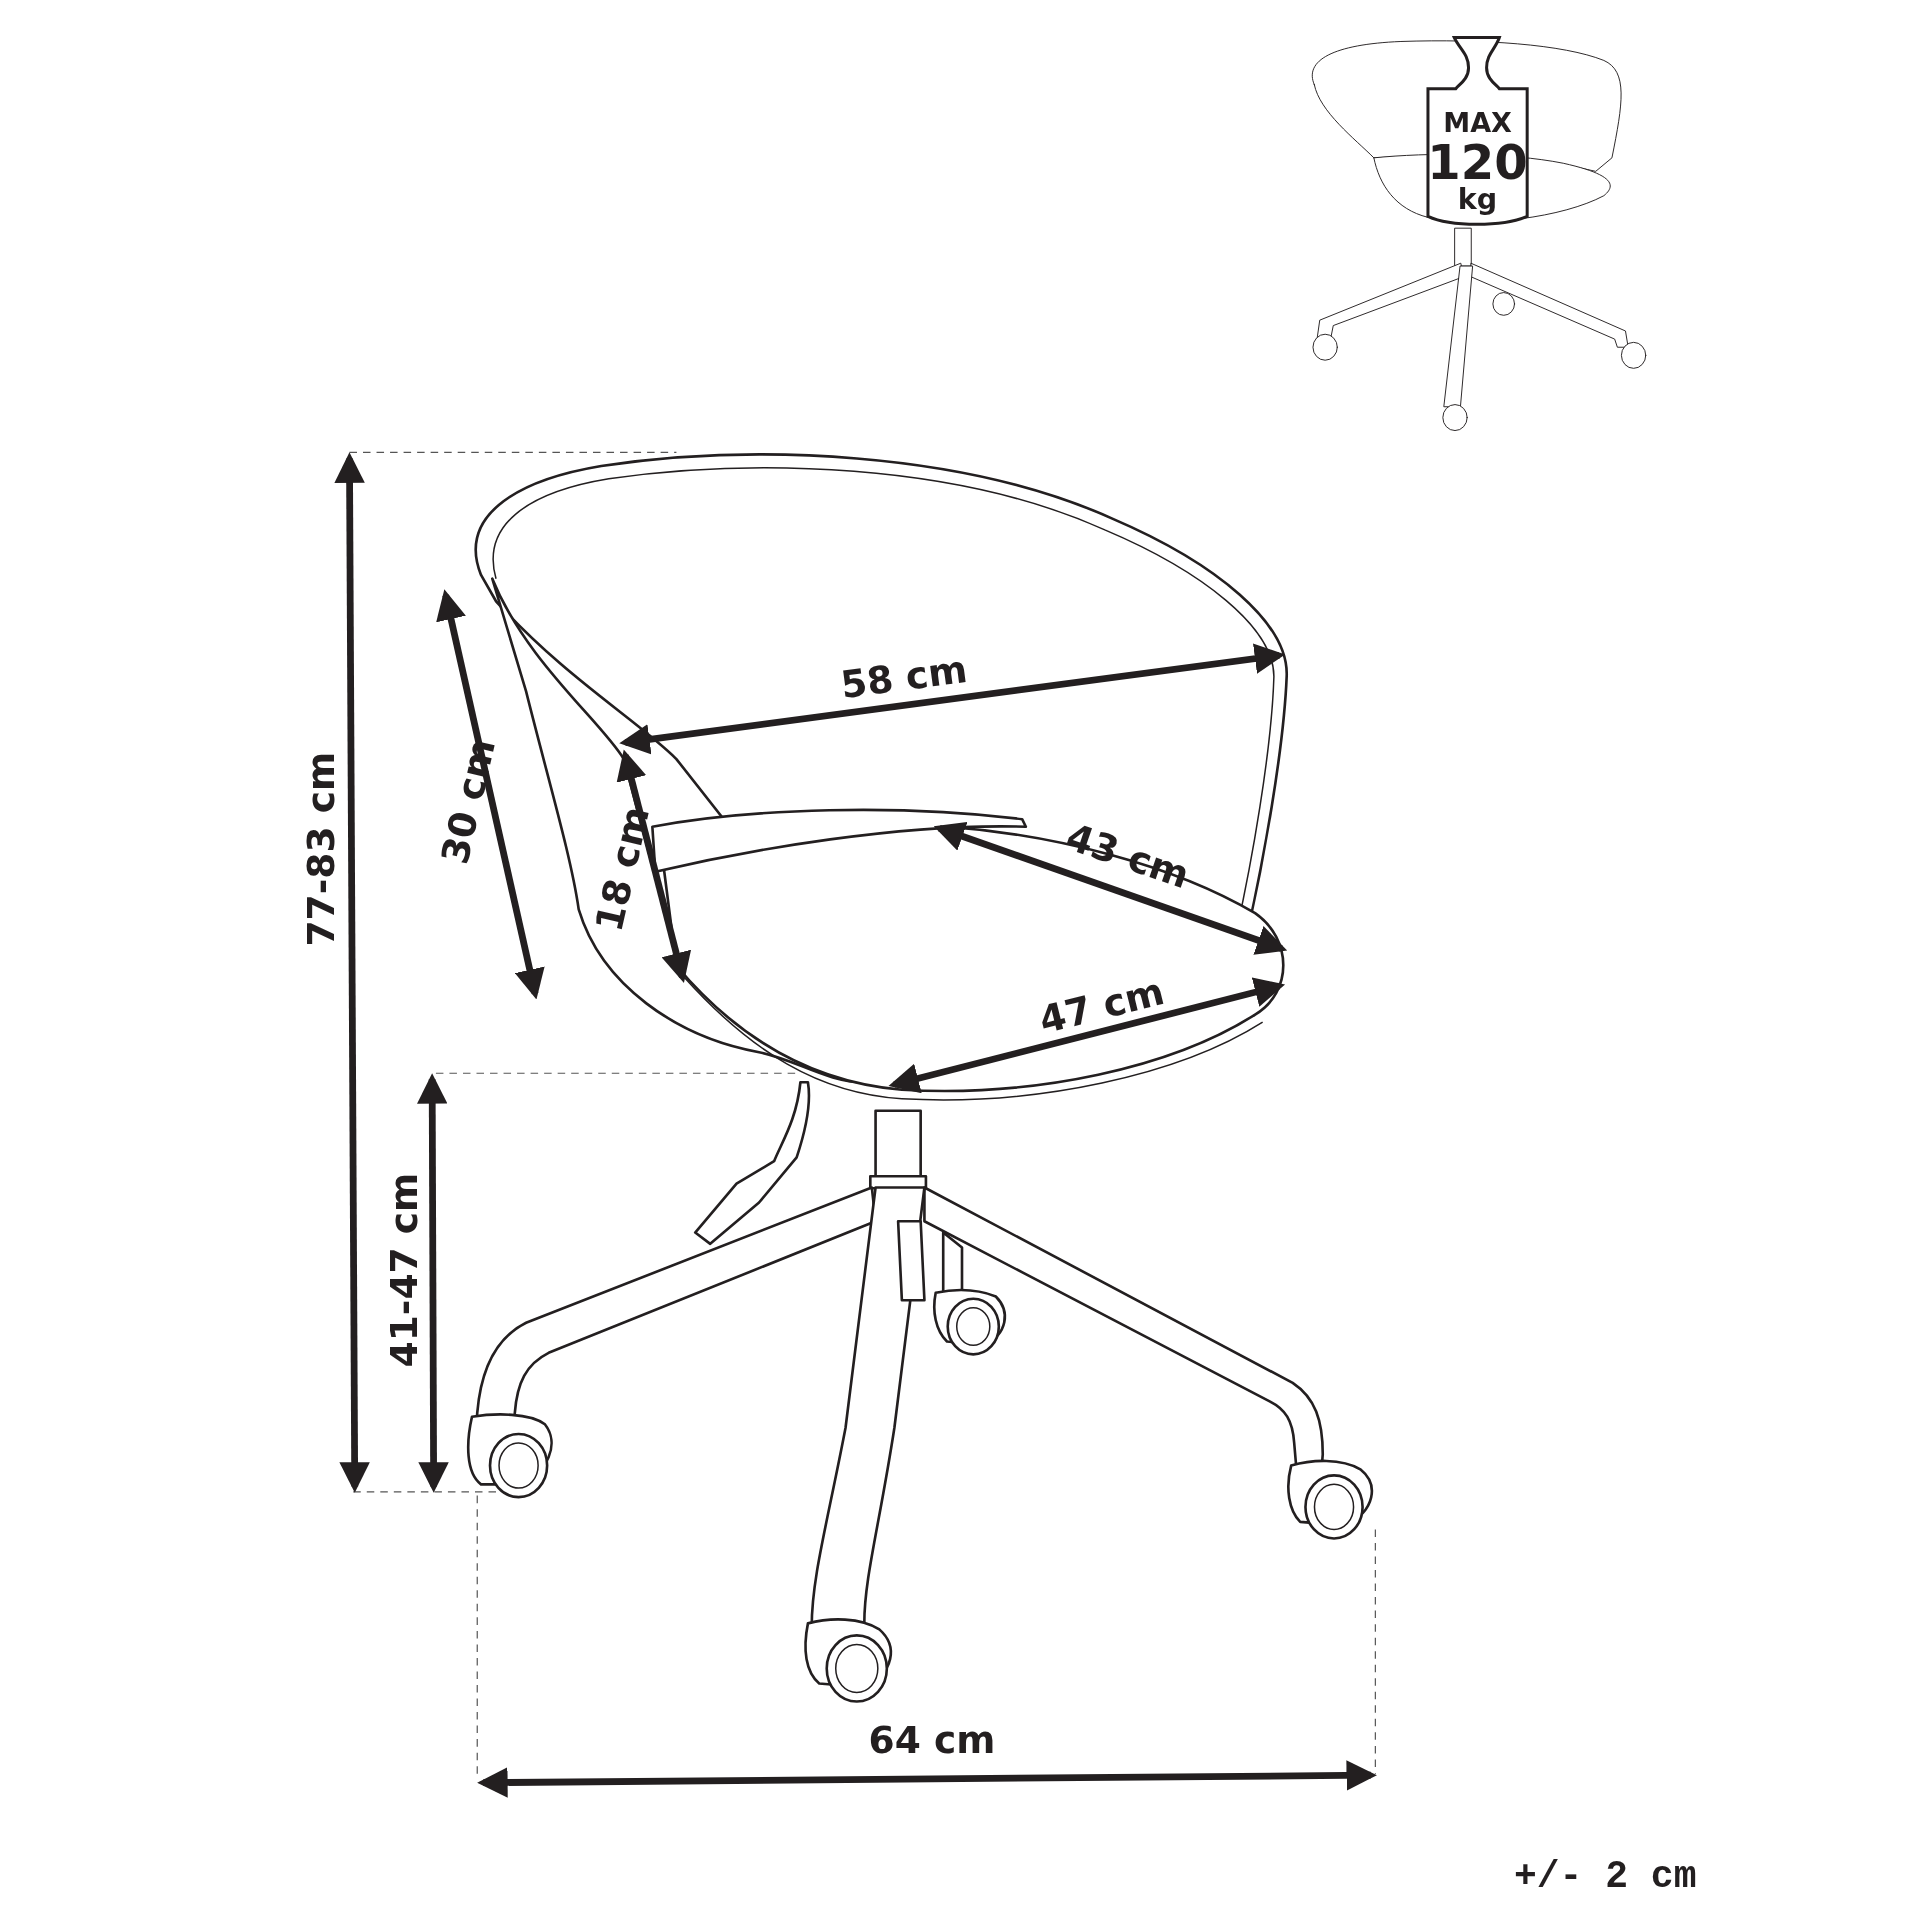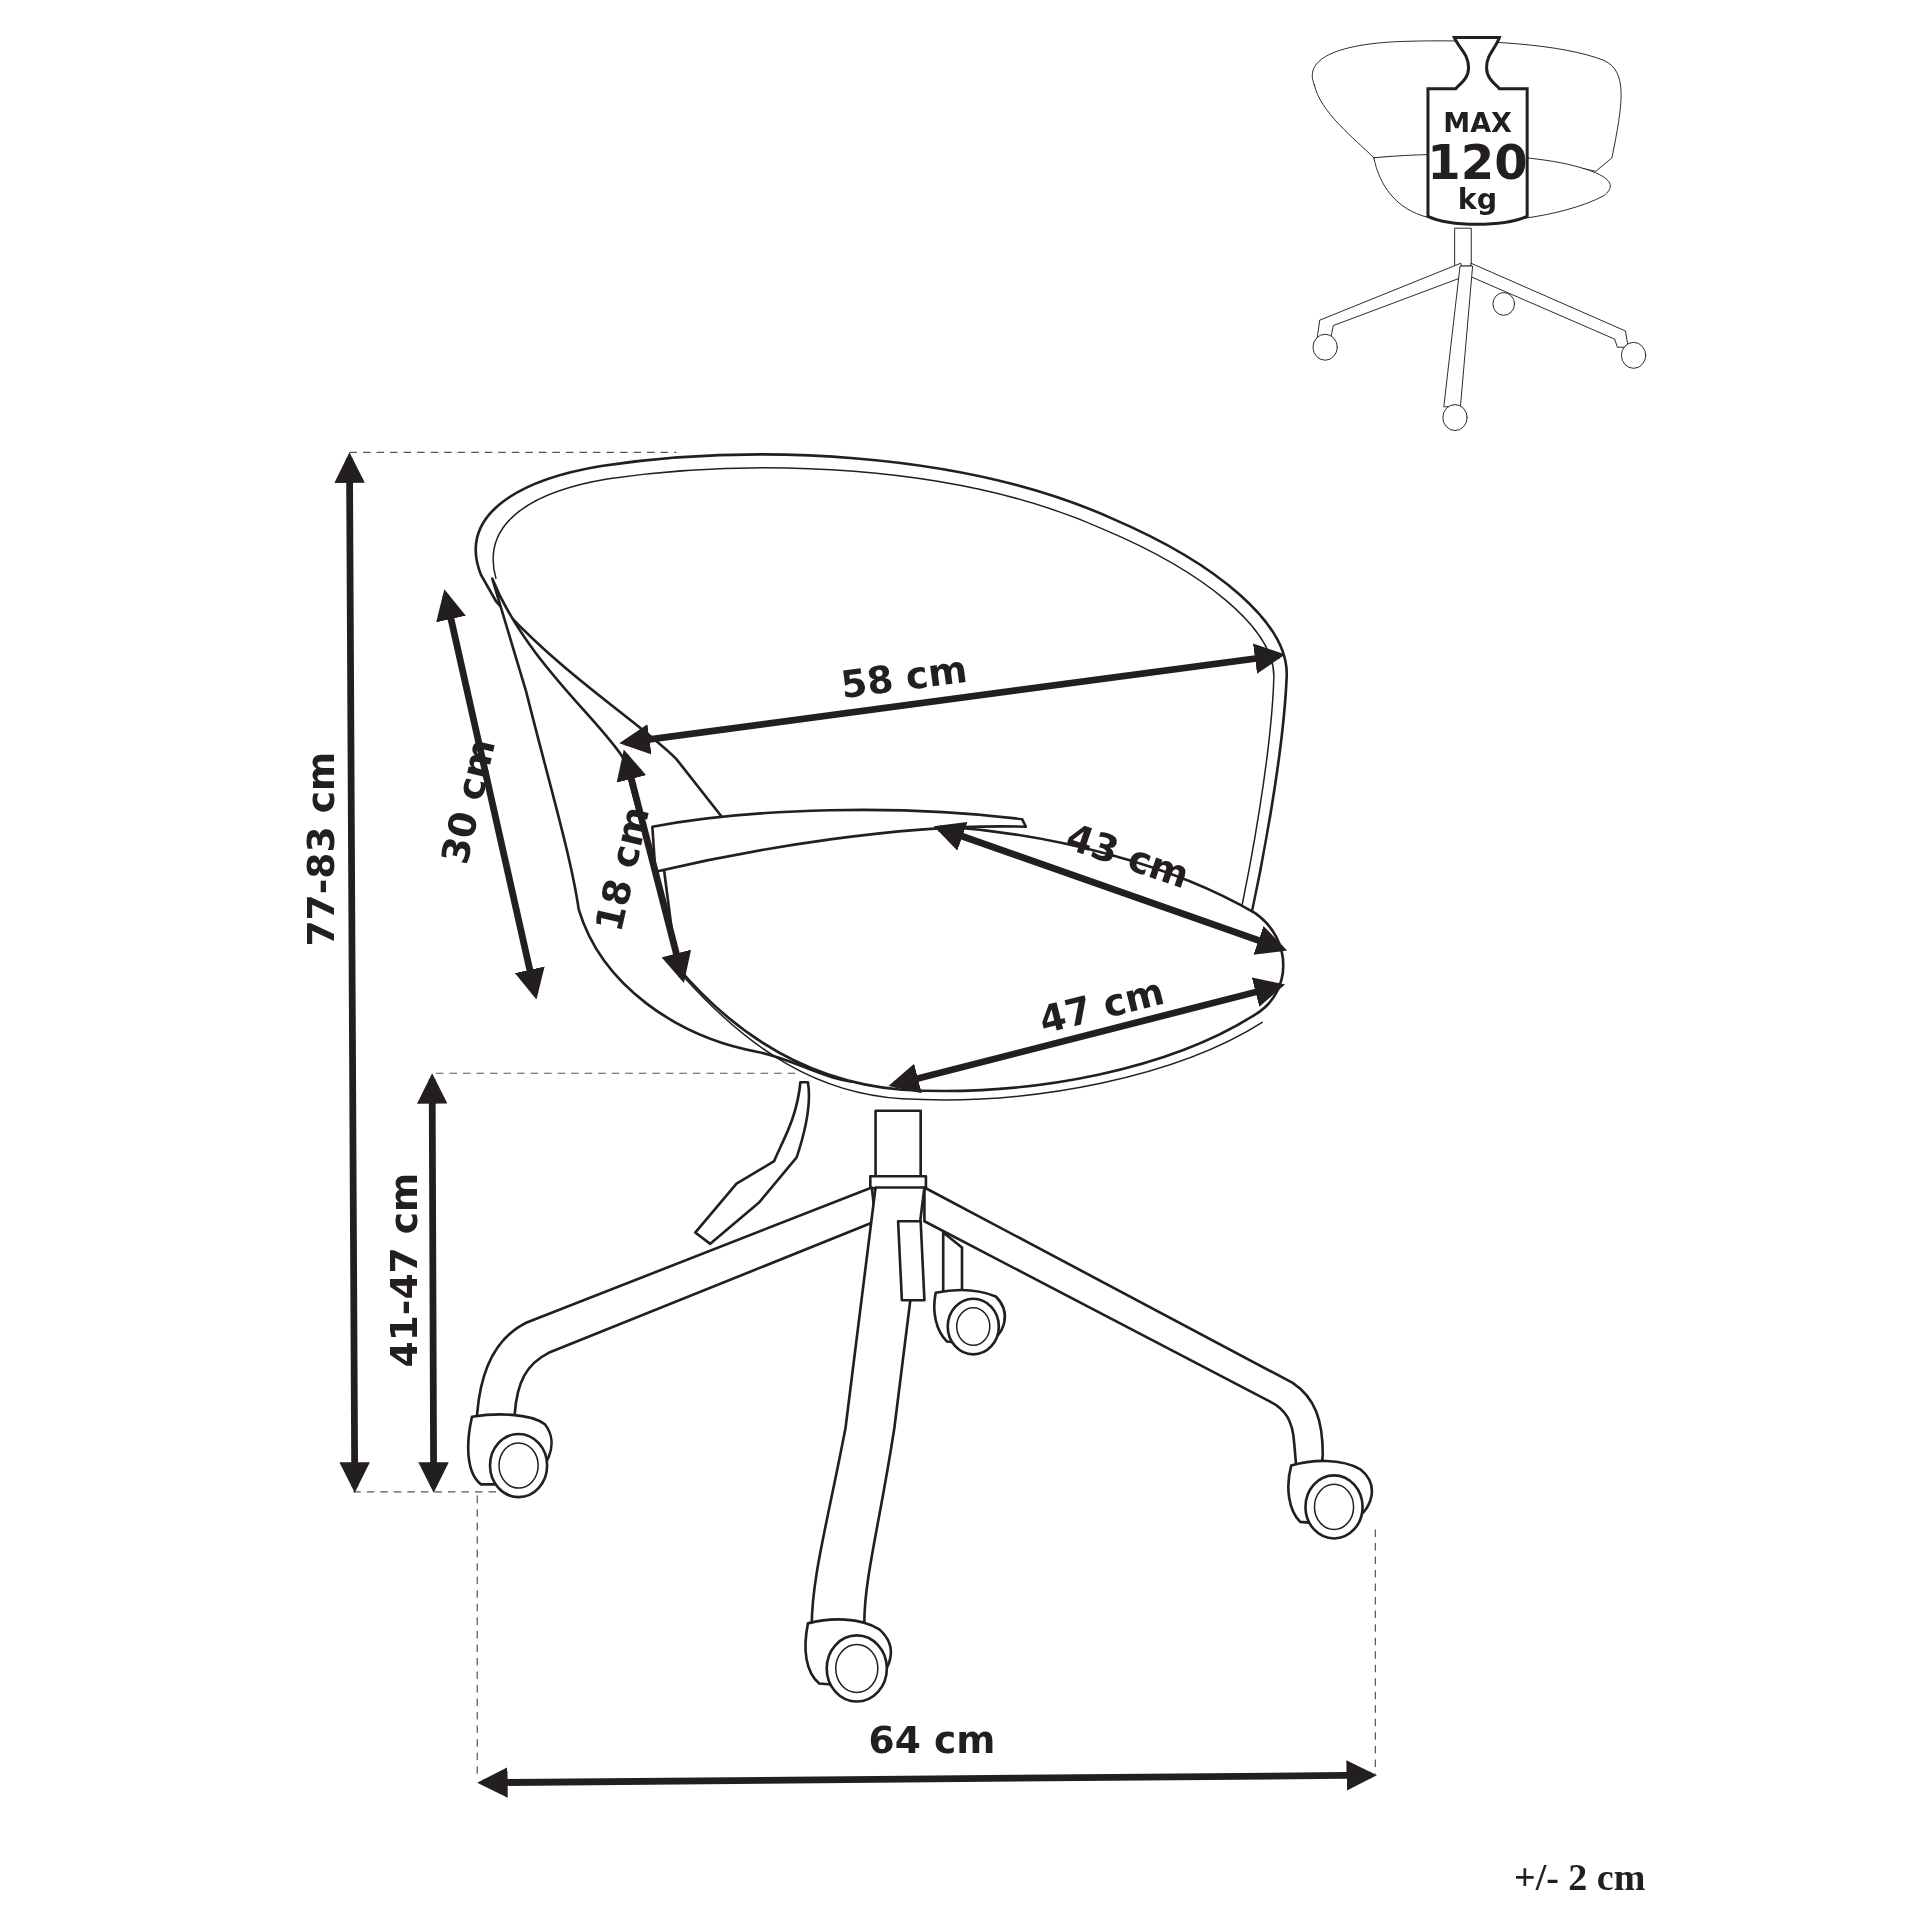--- a/index.html
+++ b/index.html
@@ -3,21 +3,21 @@
 <meta charset="utf-8">
 <style>
   html, body { margin: 0; padding: 0; background: #ffffff; }
   #canvas { position: relative; width: 1924px; height: 1924px; background: #ffffff; overflow: hidden; }
   svg { position: absolute; left: 0; top: 0; }
   .dim-text { font-family: "DejaVu Sans", sans-serif; font-weight: bold; fill: #231f20; }
   .outline { fill: #ffffff; stroke: #231f20; stroke-width: 3.5; stroke-linejoin: round; stroke-linecap: round; }
   .outline-thin { fill: none; stroke: #231f20; stroke-width: 2; }
   .dash { fill: none; stroke: #555; stroke-width: 1.6; stroke-dasharray: 10 8; }
   .arrow-line { stroke: #231f20; stroke-width: 9; fill: none; }
-  .tol { position: absolute; left: 1514px; top: 1855px; font-family: Liberation Serif, serif; font-weight: bold; font-size: 38px; color: #231f20; }
+  .tol { position: absolute; left: 1514px; top: 1855px; font-family: Liberation Mono, monospace; font-weight: bold; font-size: 38px; color: #231f20; }
 </style>
 </head>
 <body>
 
 <div id="canvas">
   <svg width="1924" height="1924" viewBox="0 0 2560 2560">
     <defs>
       <marker id="ah" viewBox="0 0 10 10" refX="8" refY="5" markerWidth="4.5" markerHeight="4.5" orient="auto-start-reverse">
         <path d="M0,0 L10,5 L0,10 Z" fill="#231f20"></path>
       </marker>

